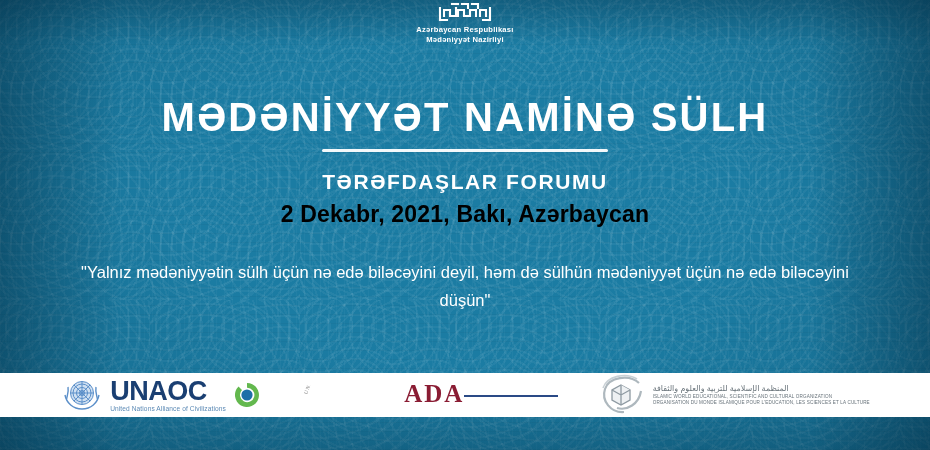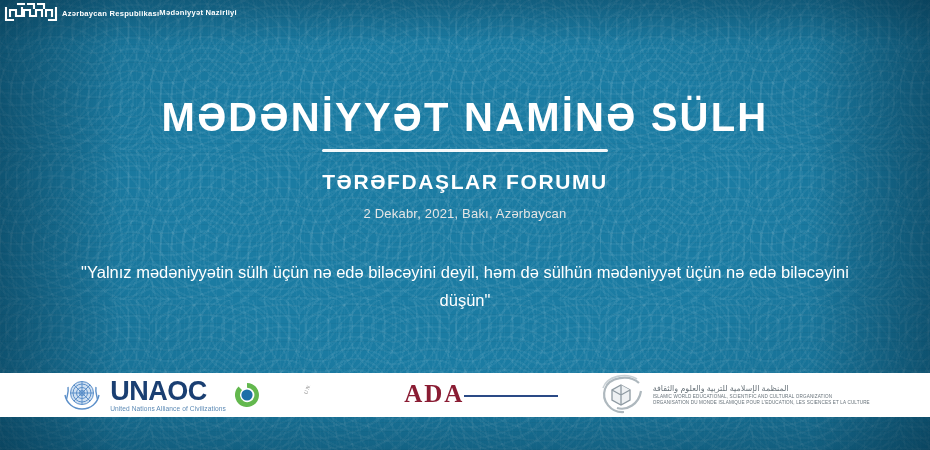--- a/index.html
+++ b/index.html
@@ -30,21 +30,21 @@
     background:
       radial-gradient(ellipse 80% 95% at 50% 45%, rgba(0,0,0,0) 38%, rgba(0,40,60,.30) 100%),
       linear-gradient(90deg, rgba(0,35,55,.38) 0%, rgba(0,0,0,0) 13%, rgba(0,0,0,0) 87%, rgba(0,35,55,.38) 100%),
       linear-gradient(180deg, rgba(0,35,55,.30) 0%, rgba(0,0,0,0) 10%, rgba(0,0,0,0) 88%, rgba(0,35,55,.22) 100%);
   }
   .content{position:absolute;inset:0;}
 
   
   .ministry{
     position:absolute;left:0;right:0;top:2px;
-    display:flex;flex-direction:row;align-items:center;
+    display:flex;flex-direction:column;align-items:center;
   }
   .ministry-mark{width:62px;height:22px;display:block;}
   .ministry-line{
     color:#ffffff;font-size:7.6px;font-weight:700;letter-spacing:.25px;
     line-height:10px;text-align:center;white-space:nowrap;
   }
   .ministry-line:first-of-type{margin-top:1px;}
 
   
   .headline{
@@ -56,21 +56,21 @@
   }
   .rule{
     width:286px;height:3px;background:#ffffff;margin:9px auto 0;border-radius:2px;
     opacity:.95;
   }
   .subtitle{
     color:#ffffff;font-size:21px;font-weight:700;letter-spacing:1.6px;
     margin-top:17px;line-height:25px;white-space:nowrap;
   }
   .eventdate{
-    color:#e5e5e5;font-size:13px;font-weight:400;letter-spacing:.2px;
+    color:#000000;font-size:23px;font-weight:700;letter-spacing:.2px;
     margin-top:9px;line-height:22px;white-space:nowrap;
   }
 
   
   .quote{
     position:absolute;left:60px;right:60px;top:258px;text-align:center;
     color:#ffffff;font-size:16.5px;font-weight:400;line-height:28px;
   }
 
   

